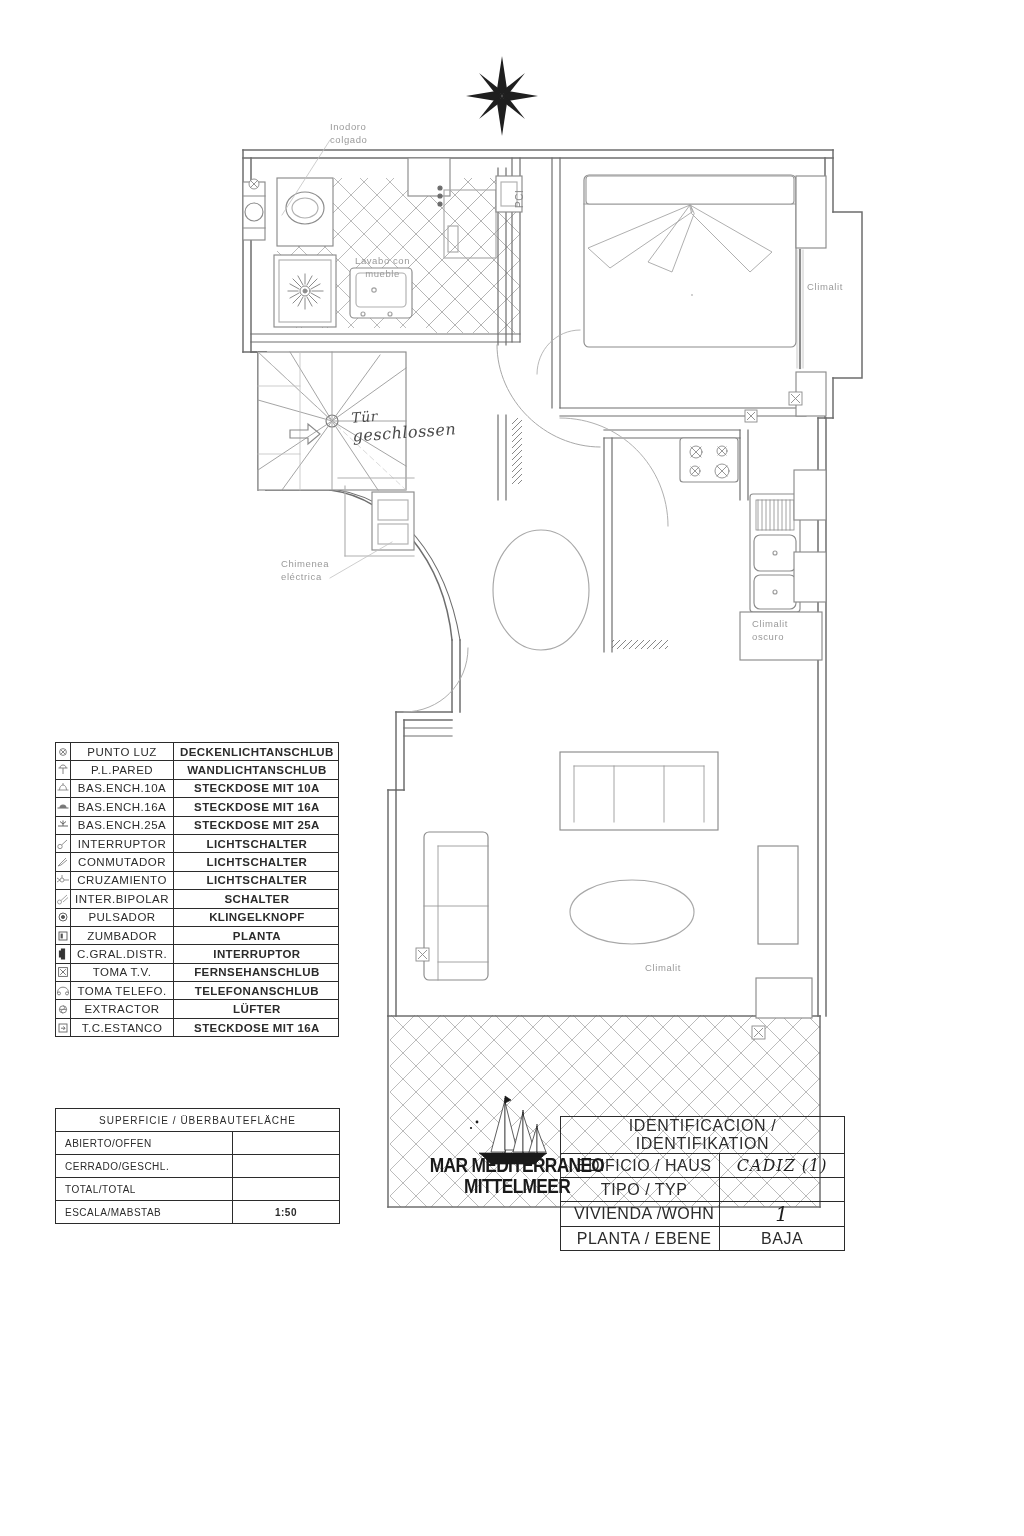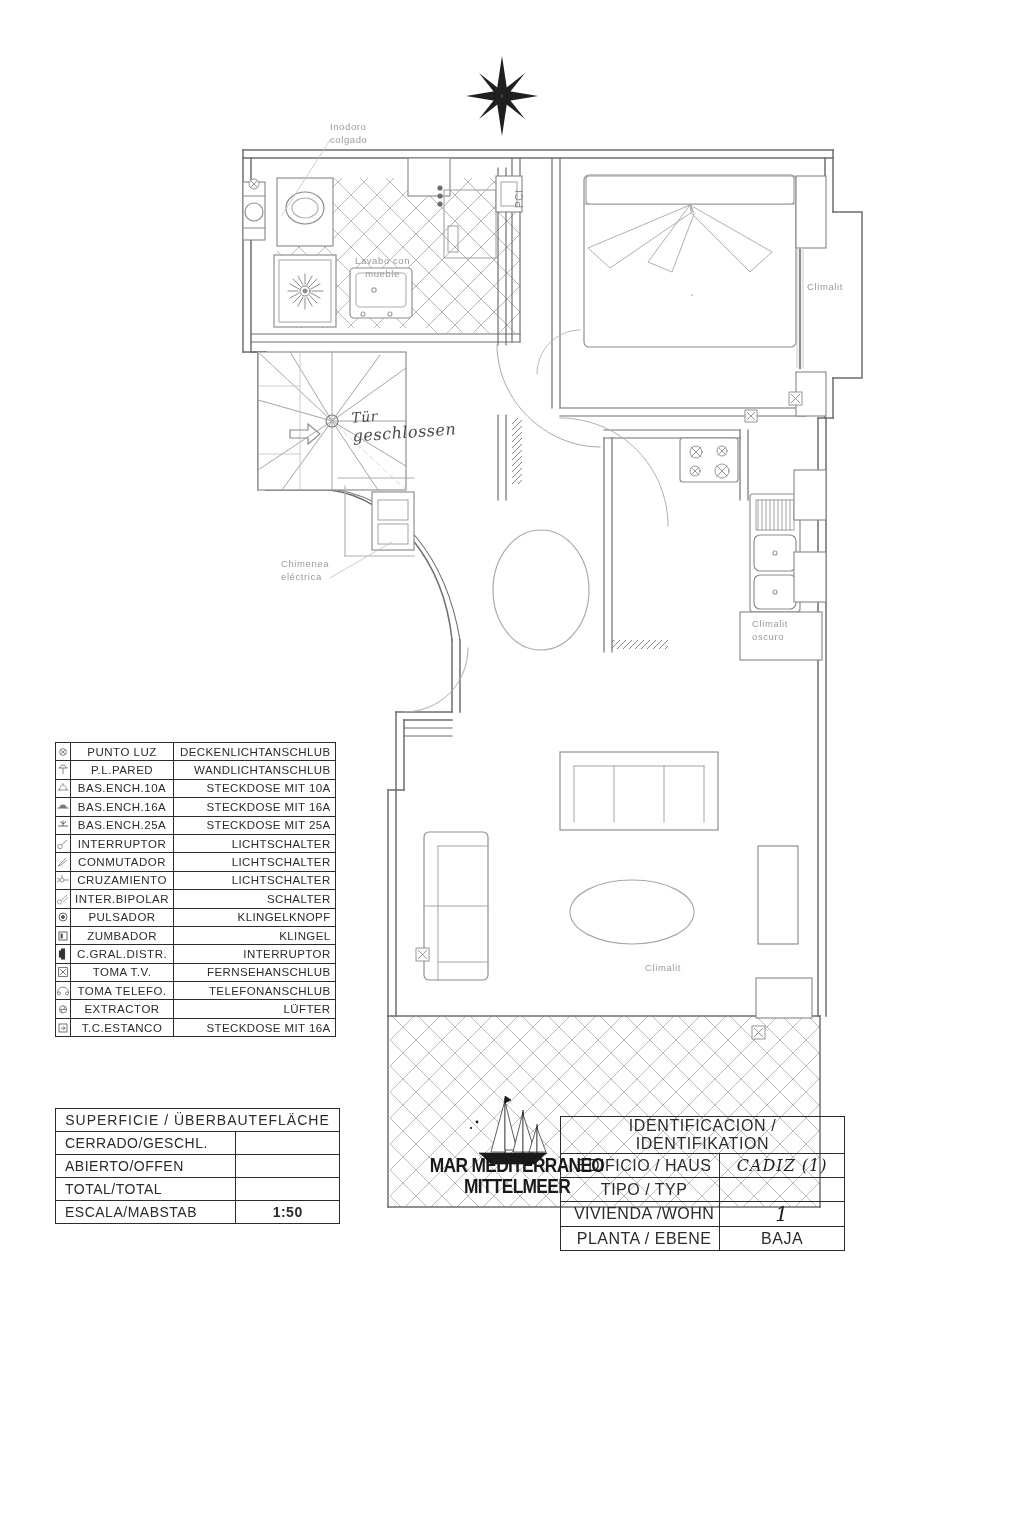--- a/index.html
+++ b/index.html
@@ -51,26 +51,26 @@
     font-weight:400;
     padding:0 4px;
     vertical-align:middle;
   }
 
   
   #legend{left:55px;top:742px;width:260px;}
   #legend td{height:17.4px;font-size:11.5px;letter-spacing:.35px;}
   #legend td.sym{width:24px;padding:0;text-align:center;}
   #legend td.es{width:104px;text-align:center;letter-spacing:.5px;}
-  #legend td.de{width:152px;text-align:right;padding-left:6px;letter-spacing:.4px;}
+  #legend td.de{width:152px;text-align:center;padding-left:6px;letter-spacing:.4px;font-weight:bold;}
   #legend td.sym svg{display:block;margin:0 auto;}
 
   
   #surface{left:55px;top:1108px;width:285px;}
-  #surface td{height:22px;font-size:14px;letter-spacing:.5px;}
+  #surface td{height:22px;font-size:10px;letter-spacing:.5px;}
   #surface td.hdr{text-align:center;letter-spacing:1px;}
   #surface td.lbl{width:172px;text-align:left;padding-left:9px;}
   #surface td.val{width:110px;text-align:center;font-weight:bold;}
 
   
   #ident{left:560px;top:1116px;width:285px;}
   #ident td{height:23px;font-size:16px;letter-spacing:.5px;}
   #ident td.hdr{text-align:center;letter-spacing:.6px;}
   #ident td.lbl{width:155px;text-align:center;padding-left:12px;}
   #ident td.val{width:127px;text-align:center;}
@@ -602,21 +602,21 @@
       <tr>
         <td class="sym">
           <svg width="14" height="12" viewBox="0 0 14 12">
               <g stroke="#555" stroke-width="0.9" fill="none">
                 <rect x="3" y="2" width="8" height="8"></rect>
                 <rect x="4.6" y="3.6" width="2.2" height="4.8" fill="#555" stroke="none"></rect>
               </g>
             </svg>
         </td>
         <td class="es">ZUMBADOR</td>
-        <td class="de">KLINGEL</td>
+        <td class="de">PLANTA</td>
       </tr>
       <tr>
         <td class="sym">
           <svg width="14" height="12" viewBox="0 0 14 12">
               <g stroke="#333" fill="#333">
                 <rect x="5.4" y="1" width="3.2" height="10"></rect>
                 <rect x="3.4" y="3" width="2" height="6"></rect>
               </g>
             </svg>
         </td>
@@ -676,25 +676,25 @@
       </tr>
     </tbody>
   </table>
 
   <table id="surface">
     <tbody>
       <tr>
         <td class="hdr" colspan="2">SUPERFICIE  /  ÜBERBAUTEFLÄCHE</td>
       </tr>
       <tr>
+        <td class="lbl">ABIERTO/OFFEN</td>
+        <td class="val"></td>
+      </tr>
+      <tr>
         <td class="lbl">CERRADO/GESCHL.</td>
-        <td class="val"></td>
-      </tr>
-      <tr>
-        <td class="lbl">ABIERTO/OFFEN</td>
         <td class="val"></td>
       </tr>
       <tr>
         <td class="lbl">TOTAL/TOTAL</td>
         <td class="val"></td>
       </tr>
       <tr>
         <td class="lbl">ESCALA/MABSTAB</td>
         <td class="val">1:50</td>
       </tr>

